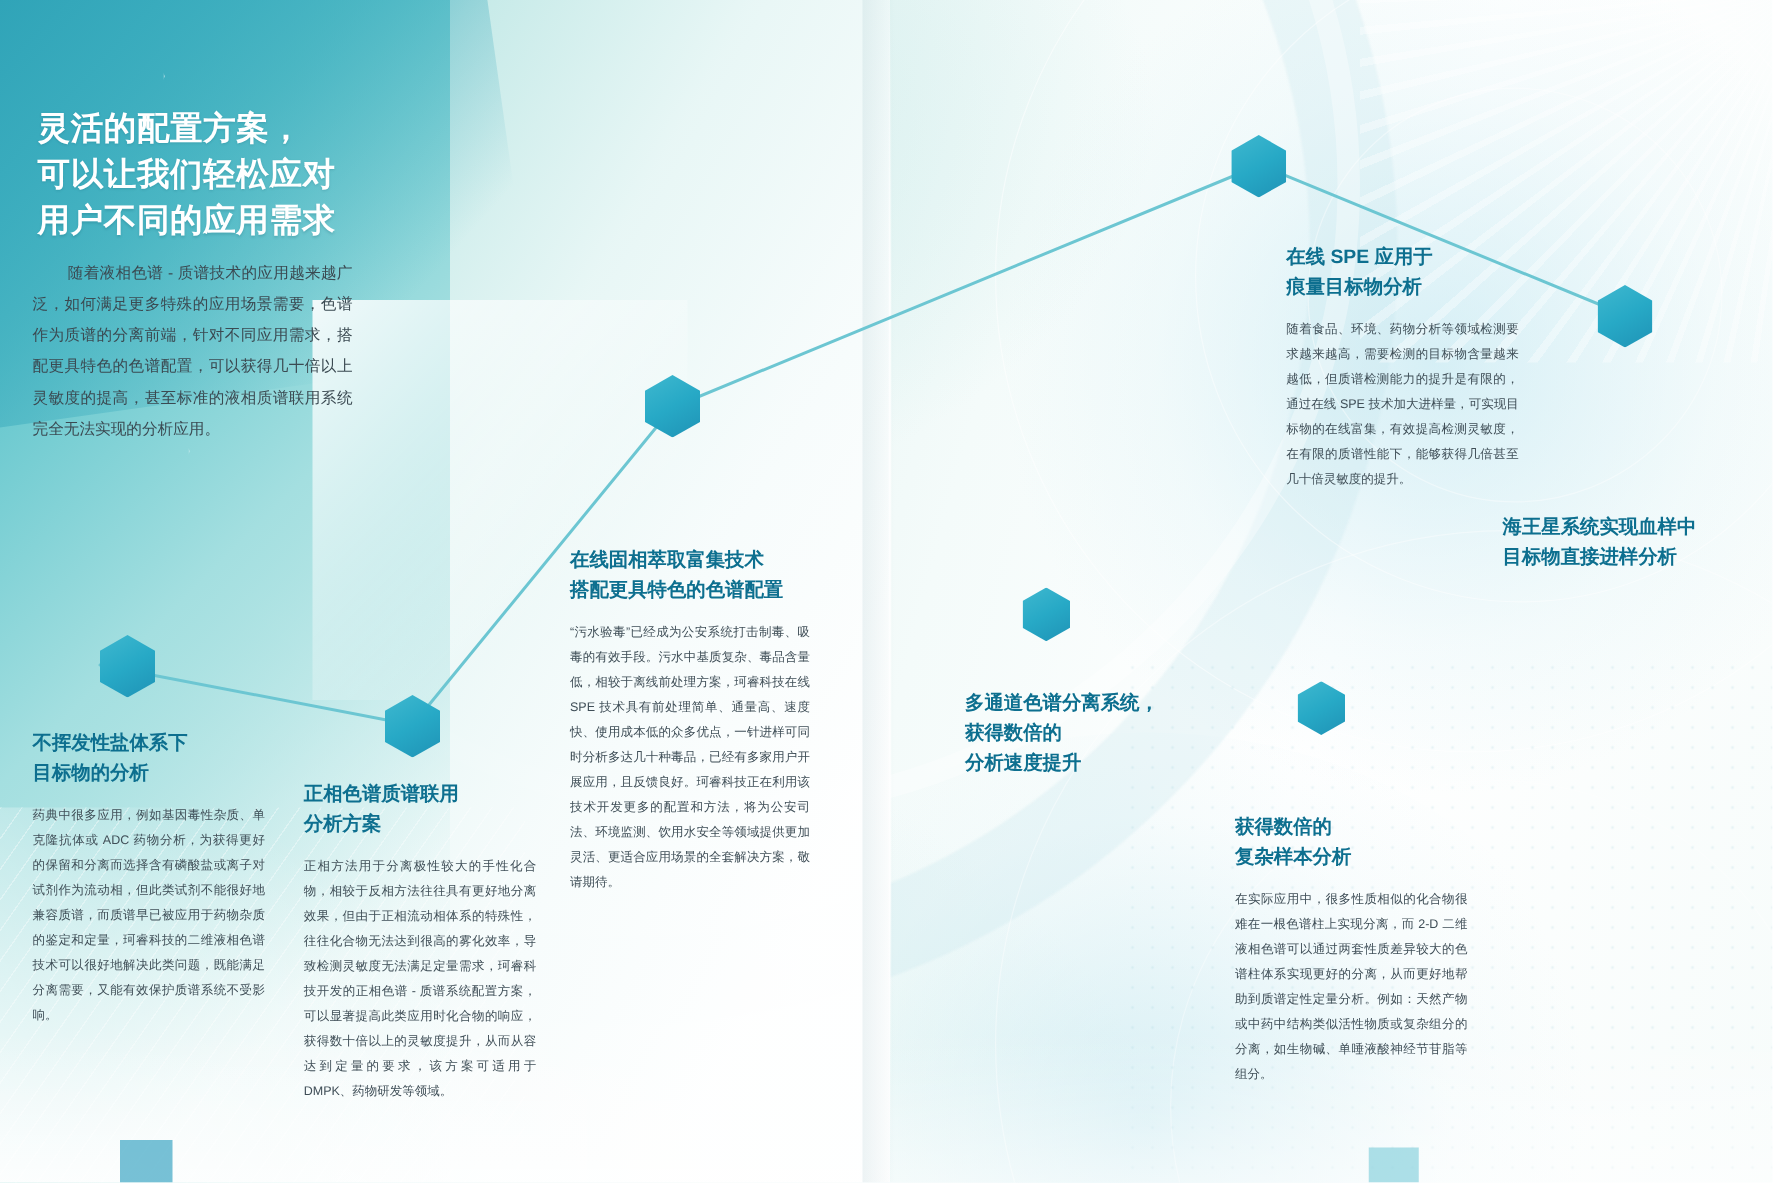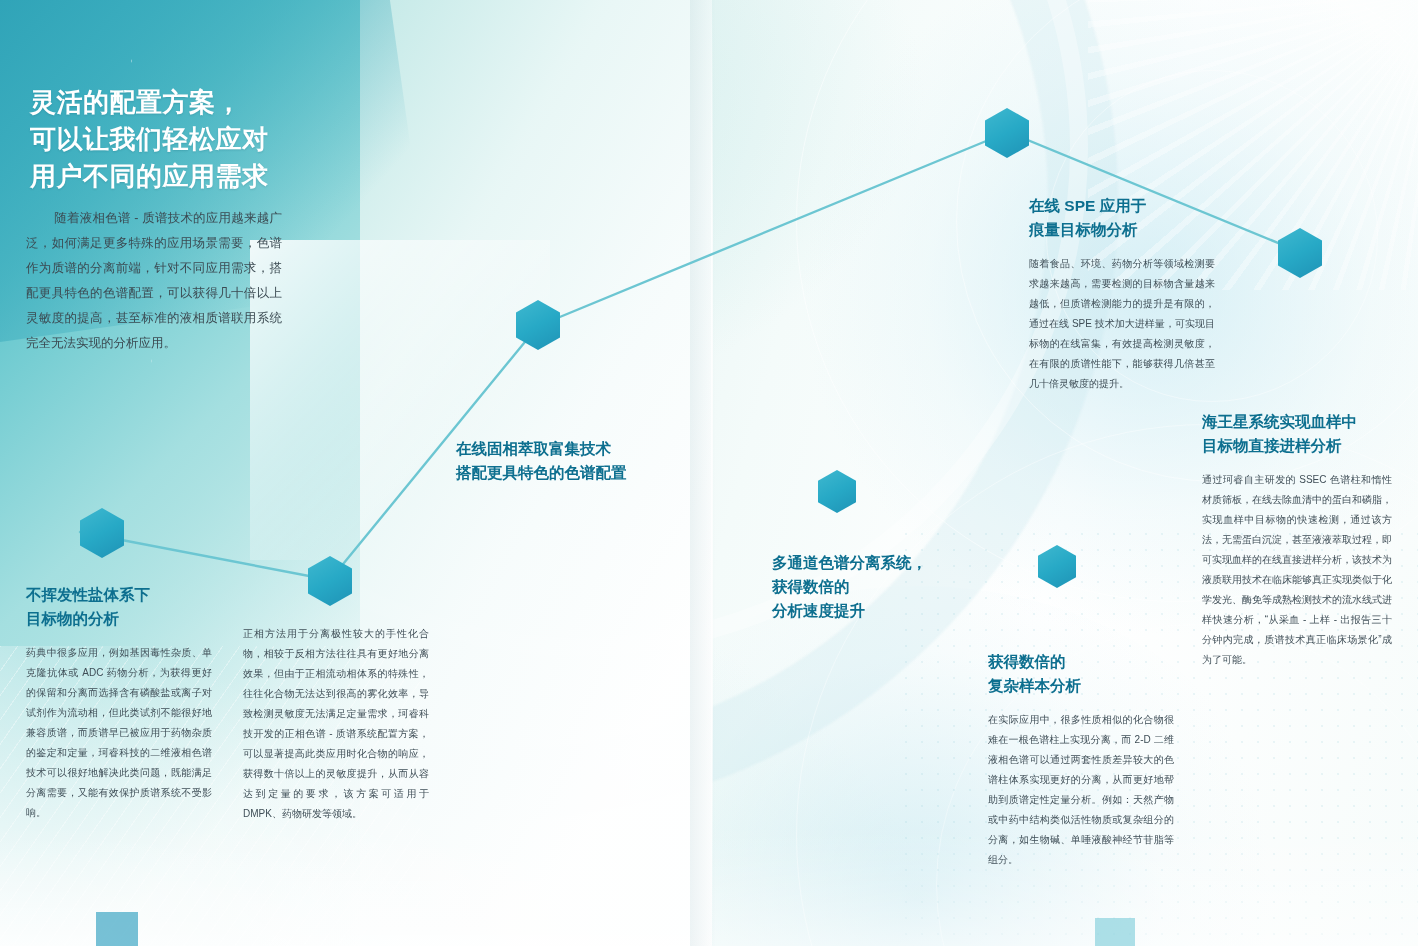--- a/index.html
+++ b/index.html
@@ -205,28 +205,33 @@
 
   <div class="block" style="left:26px;top:583px;width:186px;">
     <h3 class="sec">
       <span>不挥发性盐体系下</span><br>
       <span>目标物的分析</span>
     </h3>
     <p class="body">药典中很多应用，例如基因毒性杂质、单克隆抗体或 ADC 药物分析，为获得更好的保留和分离而选择含有磷酸盐或离子对试剂作为流动相，但此类试剂不能很好地兼容质谱，而质谱早已被应用于药物杂质的鉴定和定量，珂睿科技的二维液相色谱技术可以很好地解决此类问题，既能满足分离需要，又能有效保护质谱系统不受影响。</p>
   </div>
 
   <div class="block" style="left:243px;top:624px;width:186px;">
+    <h3 class="sec">
+      <span>正相色谱质谱联用</span><br>
+      <span>分析方案</span>
+    </h3>
     <p class="body">正相方法用于分离极性较大的手性化合物，相较于反相方法往往具有更好地分离效果，但由于正相流动相体系的特殊性，往往化合物无法达到很高的雾化效率，导致检测灵敏度无法满足定量需求，珂睿科技开发的正相色谱 - 质谱系统配置方案，可以显著提高此类应用时化合物的响应，获得数十倍以上的灵敏度提升，从而从容达到定量的要求，该方案可适用于 DMPK、药物研发等领域。</p>
   </div>
 
   <div class="block" style="left:456px;top:437px;width:192px;">
     <h3 class="sec">
       <span>在线固相萃取富集技术</span><br>
       <span>搭配更具特色的色谱配置</span>
     </h3>
+    <p class="body">“污水验毒”已经成为公安系统打击制毒、吸毒的有效手段。污水中基质复杂、毒品含量低，相较于离线前处理方案，珂睿科技在线 SPE 技术具有前处理简单、通量高、速度快、使用成本低的众多优点，一针进样可同时分析多达几十种毒品，已经有多家用户开展应用，且反馈良好。珂睿科技正在利用该技术开发更多的配置和方法，将为公安司法、环境监测、饮用水安全等领域提供更加灵活、更适合应用场景的全套解决方案，敬请期待。</p>
   </div>
 
   <div class="block" style="left:988px;top:194px;width:186px;margin-left:41px;">
     <h3 class="sec">
       <span>在线 SPE 应用于</span><br>
       <span>痕量目标物分析</span>
     </h3>
     <p class="body">随着食品、环境、药物分析等领域检测要求越来越高，需要检测的目标物含量越来越低，但质谱检测能力的提升是有限的，通过在线 SPE 技术加大进样量，可实现目标物的在线富集，有效提高检测灵敏度，在有限的质谱性能下，能够获得几倍甚至几十倍灵敏度的提升。</p>
   </div>
 
@@ -244,16 +249,15 @@
       <span>复杂样本分析</span>
     </h3>
     <p class="body">在实际应用中，很多性质相似的化合物很难在一根色谱柱上实现分离，而 2-D 二维液相色谱可以通过两套性质差异较大的色谱柱体系实现更好的分离，从而更好地帮助到质谱定性定量分析。例如：天然产物或中药中结构类似活性物质或复杂组分的分离，如生物碱、单唾液酸神经节苷脂等组分。</p>
   </div>
 
   <div class="block" style="left:1202px;top:410px;width:190px;">
     <h3 class="sec">
       <span>海王星系统实现血样中</span><br>
       <span>目标物直接进样分析</span>
     </h3>
-    <p class="body">通过珂睿自主研发的 SSEC 色谱柱和惰性材质筛板，在线去除血清中的蛋白和磷脂，实现血样中目标物的快速检测，通过该方法，无需蛋白沉淀，甚至液液萃取过程，即可实现血样的在线直接进样分析，该技术为液质联用技术在临床能够真正实现类似于化学发光、酶免等成熟检测技术的流水线式进样快速分析，“从采血 - 上样 - 出报告三十分钟内完成，质谱技术真正临床场景化”成为了可能。</p>
   </div>
 
 </div>
 
 </body></html>

